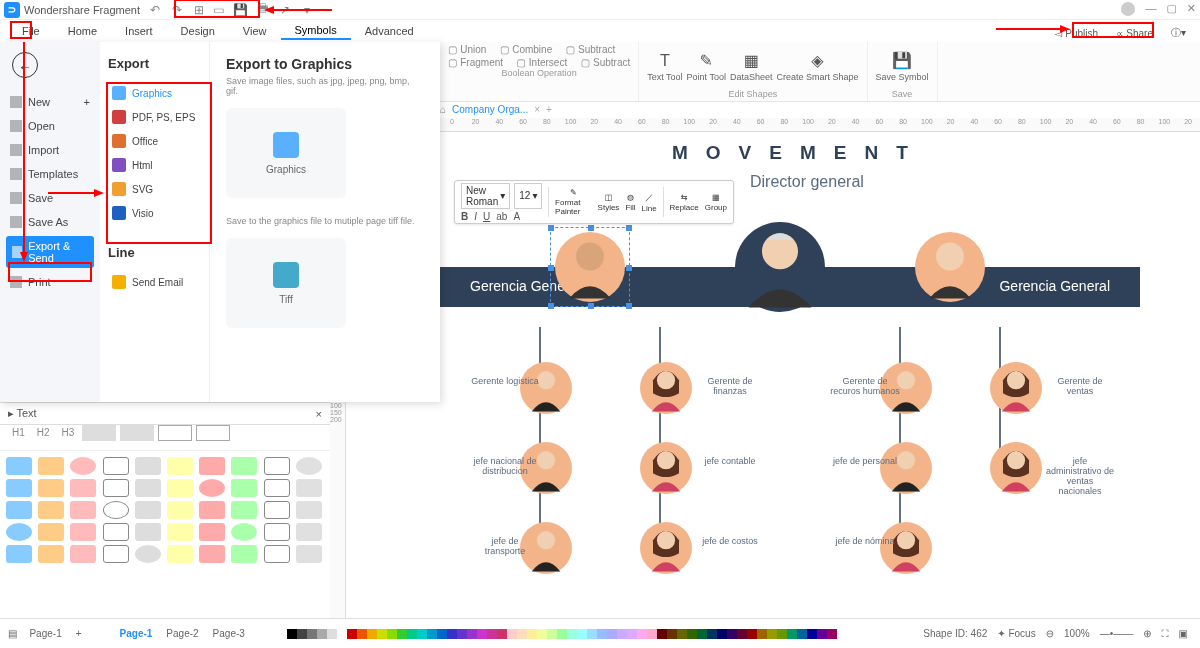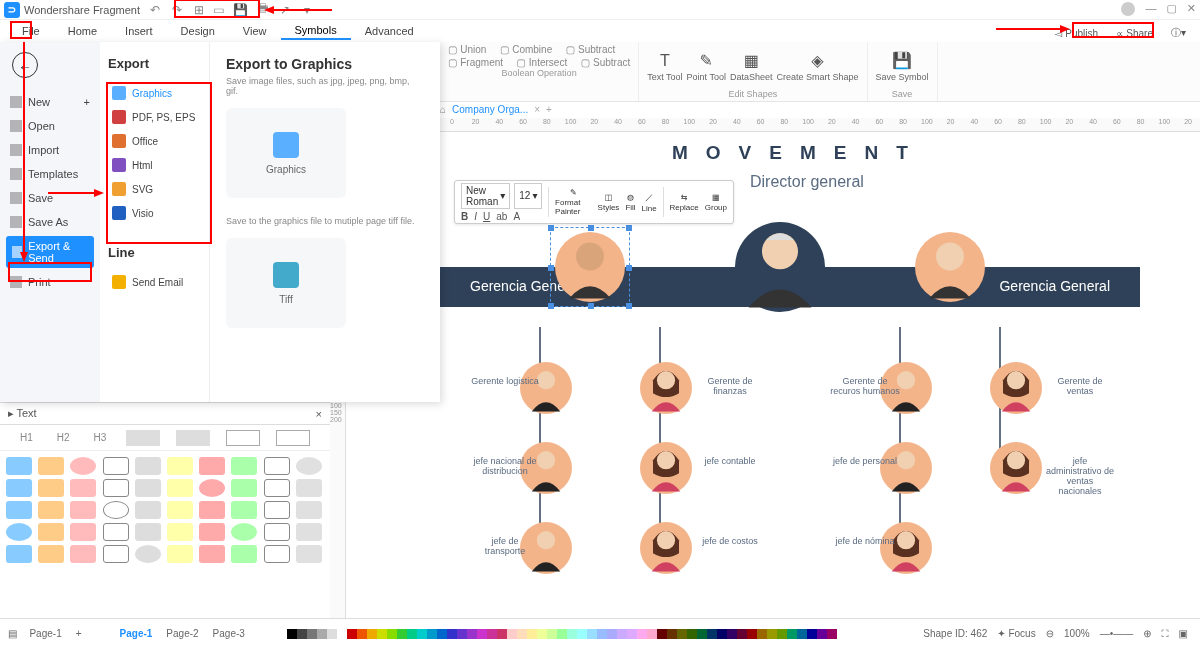--- a/index.html
+++ b/index.html
@@ -57,21 +57,21 @@
 .org-label{position:absolute;font-size:9px;color:#5a6b82;text-align:center;width:70px;}
 
 .floattb{position:absolute;left:454px;top:180px;width:280px;height:44px;background:#fff;border:1px solid #ccc;border-radius:3px;box-shadow:0 1px 3px rgba(0,0,0,0.1);display:flex;align-items:center;padding:2px 6px;gap:6px;font-size:10px;z-index:40;}
 .ft-dd{border:1px solid #ccc;padding:1px 4px;font-size:10px;display:flex;align-items:center;gap:2px;}
 .ft-row2{display:flex;gap:6px;font-size:10px;color:#555;}
 .ft-col{display:flex;flex-direction:column;align-items:center;font-size:8px;gap:1px;}
 .ft-sep{width:1px;height:30px;background:#ddd;}
 
 .leftpanel{position:absolute;left:0;top:402px;width:330px;bottom:30px;background:#fff;border-top:1px solid #ddd;}
 .lp-header{height:22px;border-bottom:1px solid #ddd;display:flex;align-items:center;padding:0 8px;font-size:11px;color:#555;justify-content:space-between;}
-.lp-tabs{height:26px;display:flex;align-items:center;gap:16px;padding:0 16px;border-bottom:1px solid #eee;}
+.lp-tabs{height:26px;display:flex;gap:4px;padding:0 8px;border-bottom:1px solid #eee;}
 .lp-tab{font-size:10px;color:#888;padding:2px 4px;}
 .lp-swatch{width:34px;height:16px;background:#ddd;}
 .lp-grid{padding:6px;display:grid;grid-template-columns:repeat(10,1fr);gap:4px;overflow:hidden;}
 .lp-shape{width:26px;height:18px;border-radius:3px;}
 .vruler{position:absolute;left:330px;top:402px;width:16px;bottom:30px;background:#fafafa;border-right:1px solid #ddd;font-size:7px;color:#999;display:flex;flex-direction:column;}
 
 .statusbar{position:absolute;left:0;right:0;bottom:0;height:30px;border-top:1px solid #ddd;background:#fff;display:flex;align-items:center;font-size:10px;color:#666;}
 .sb-tabs{display:flex;gap:14px;padding:0 34px;}
 .sb-tab.active{color:#1e90ff;font-weight:600;}
 .sb-palette{flex:1;display:flex;gap:0;padding:0 8px;overflow:hidden;}

